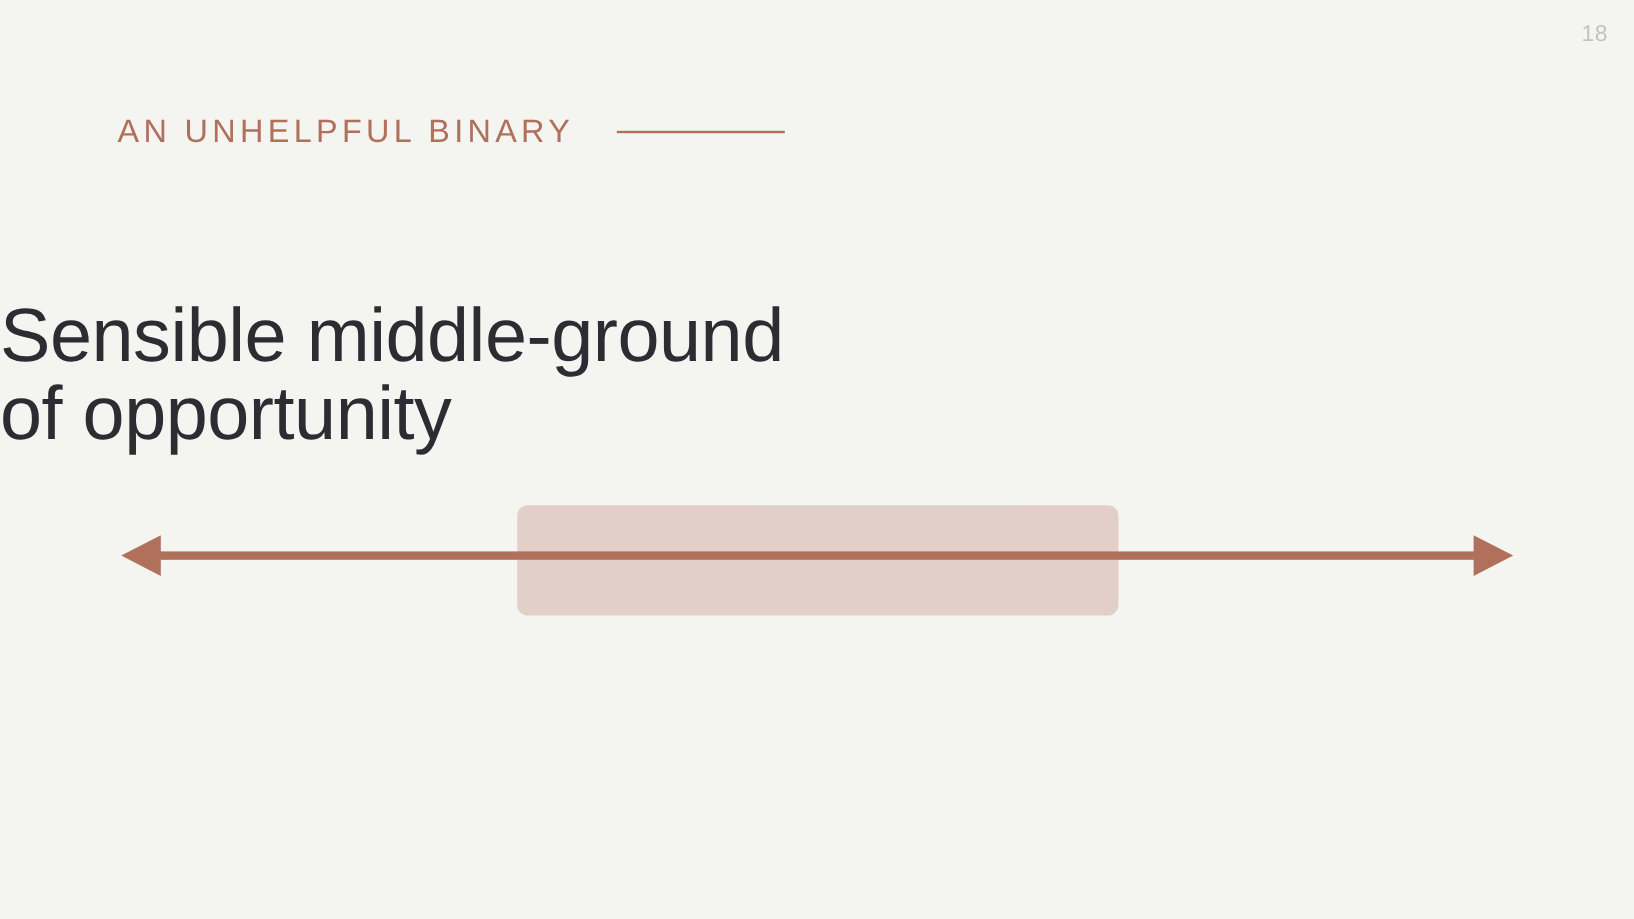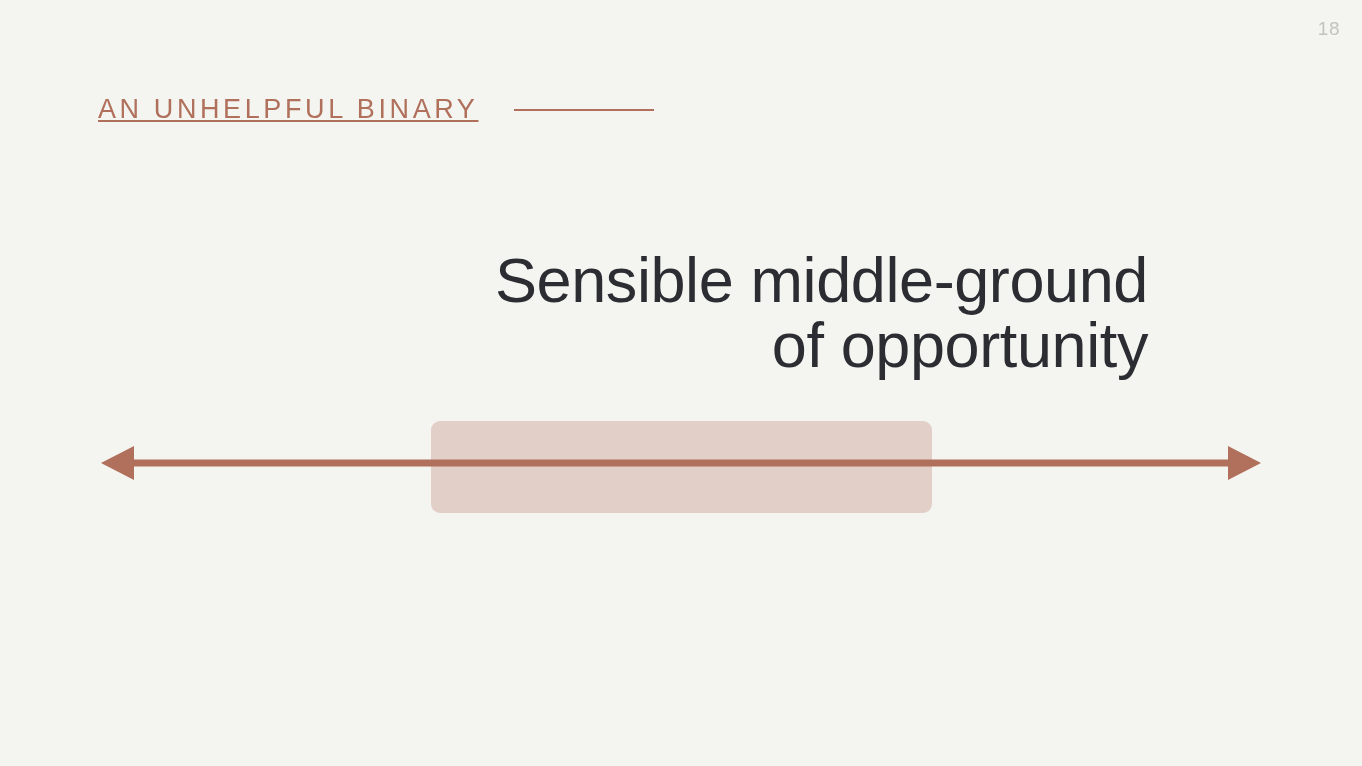--- a/index.html
+++ b/index.html
@@ -44,21 +44,20 @@
     gap: 36px;
   }
   .eyebrow-label {
     font-size: 27px;
     letter-spacing: 3.6px;
     color: #b0705c;
     font-family: "Liberation Sans", sans-serif;
     font-weight: 400;
     white-space: nowrap;
     line-height: 1;
-    text-decoration: underline;
   }
   .eyebrow-rule {
     width: 140px;
     height: 2px;
     background: #b0705c;
     flex: none;
   }
 
   
   .spectrum {
@@ -78,21 +77,21 @@
     width: 501px;
     height: 92px;
     background: #e2cfc8;
     border-radius: 9px;
   }
 
   
   .label-block {
     position: absolute;
     width: 1148px;
-    text-align: right;
+    text-align: left;
     color: #2c2d33;
     font-family: "Liberation Sans", sans-serif;
     font-weight: 400;
     line-height: 1.03;
     letter-spacing: -0.4px;
   }
   .label-top {
     top: 248px;
     font-size: 63px;
   }

